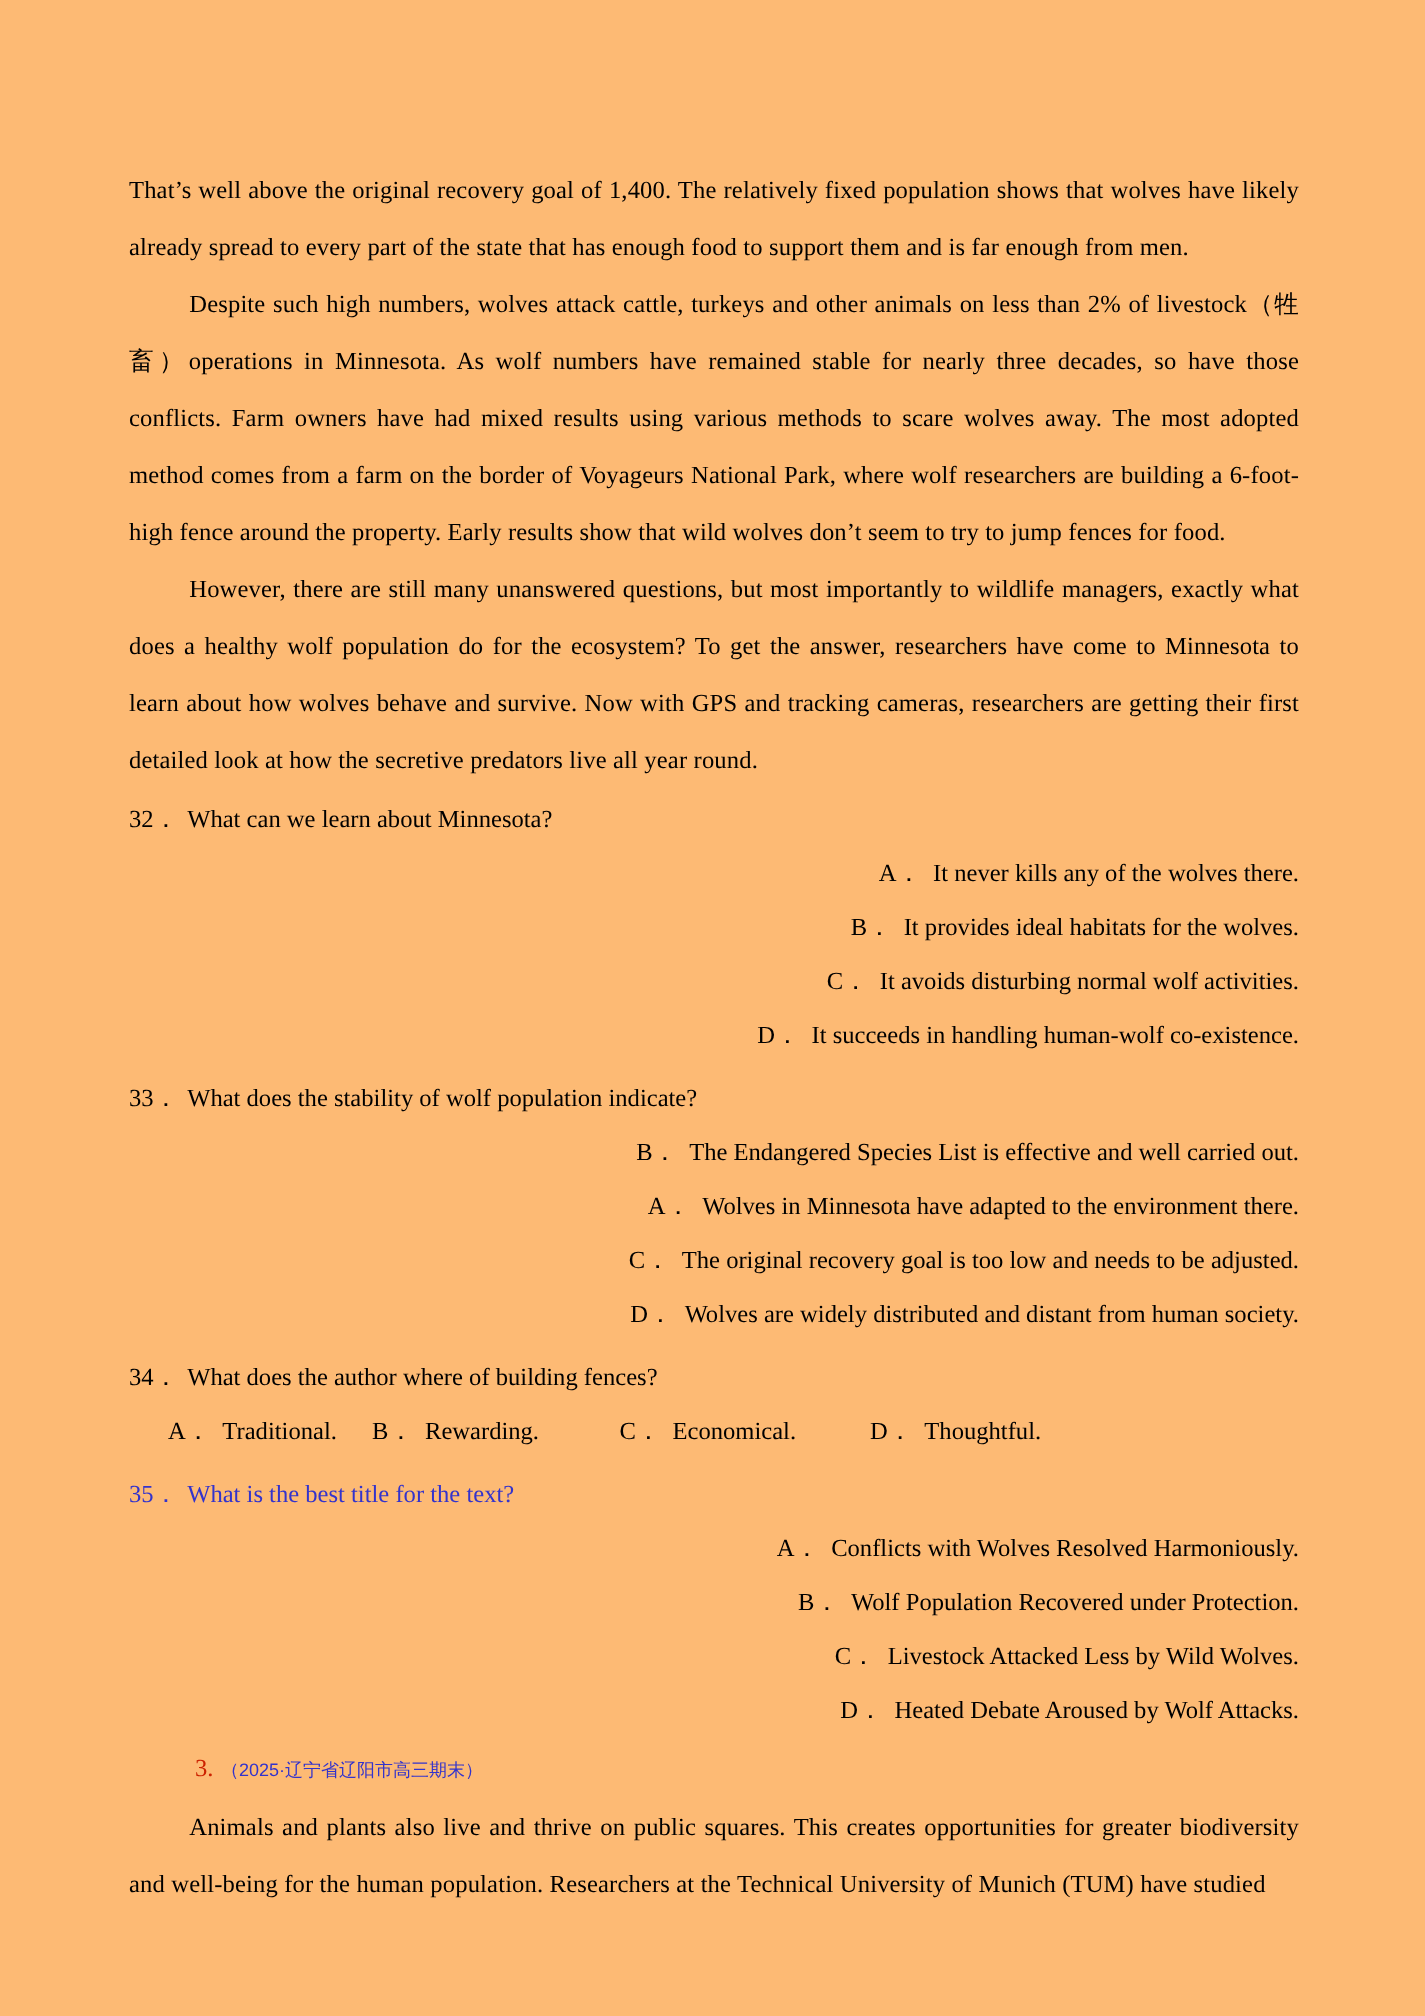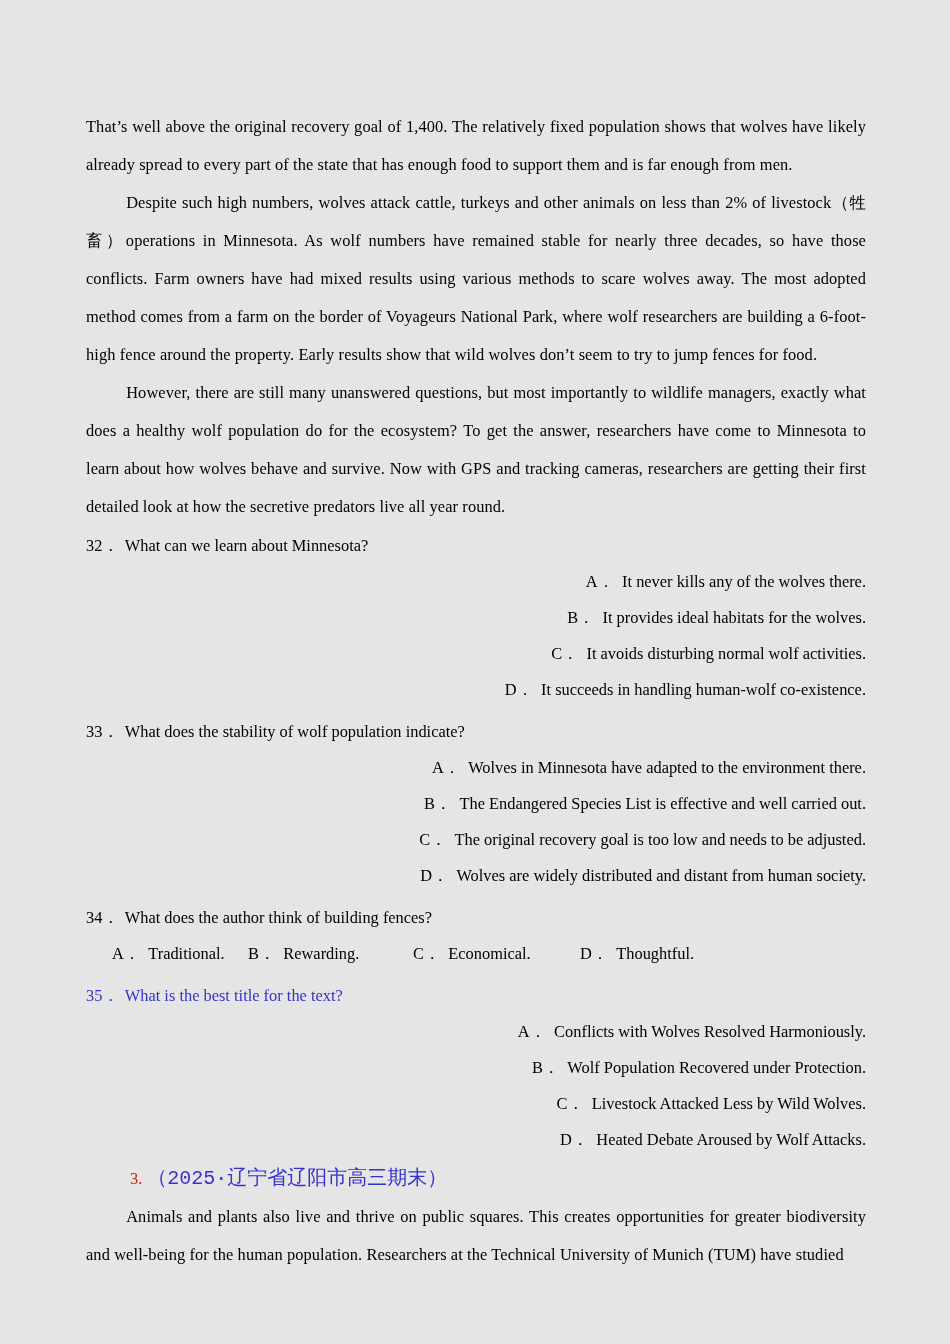--- a/index.html
+++ b/index.html
@@ -4,21 +4,21 @@
 <style>
   html, body {
     margin: 0;
     padding: 0;
     background: #ffffff;
   }
   .page {
     position: relative;
     width: 950px;
     height: 1344px;
-    background: #e5e5e5;
+    background: #fdba74;
     overflow: hidden;
     font-family: "Liberation Serif", "DejaVu Serif", serif;
     color: #000000;
   }
   .body-col {
     position: absolute;
     left: 86px;
     top: 108px;
     width: 780px;
   }
@@ -93,22 +93,22 @@
 
   
   .source-line {
     margin: 0;
     font-size: 16.4px;
     line-height: 38px;
     padding-left: 44px;
     white-space: nowrap;
   }
   .source-cn {
-    font-family: Liberation Mono, monospace;
-    font-size: 20px;
+    font-family: Liberation Sans, sans-serif;
+    font-size: 12px;
     text-align: center;
   }
   .spacer-sm { height: 6px; }
   .spacer-xs { height: 2px; }
 </style>
 </head>
 <body>
 
 <div class="page">
   <div class="body-col">
@@ -139,38 +139,38 @@
       </span>
     </div>
 
     <div class="spacer-sm"></div>
 
     <div class="question">
       <span class="q-stem">
         <span class="q-num">33</span><span class="q-sep">．</span><span class="q-text">What does the stability of wolf population indicate?</span>
       </span>
       <span class="opt">
+        <span class="opt-letter">B</span><span>．</span><span class="opt-text">The Endangered Species List is effective and well carried out.</span>
+      </span>
+      <span class="opt">
         <span class="opt-letter">A</span><span>．</span><span class="opt-text">Wolves in Minnesota have adapted to the environment there.</span>
       </span>
       <span class="opt">
-        <span class="opt-letter">B</span><span>．</span><span class="opt-text">The Endangered Species List is effective and well carried out.</span>
-      </span>
-      <span class="opt">
         <span class="opt-letter">C</span><span>．</span><span class="opt-text">The original recovery goal is too low and needs to be adjusted.</span>
       </span>
       <span class="opt">
         <span class="opt-letter">D</span><span>．</span><span class="opt-text">Wolves are widely distributed and distant from human society.</span>
       </span>
     </div>
 
     <div class="spacer-sm"></div>
 
     <div class="question">
       <span class="q-stem">
-        <span class="q-num">34</span><span class="q-sep">．</span><span class="q-text">What does the author think of building fences?</span>
+        <span class="q-num">34</span><span class="q-sep">．</span><span class="q-text">What does the author where of building fences?</span>
       </span>
       <span class="opt-row">
         <span class="opt-inline c1"><span class="opt-letter">A</span><span>．</span><span class="opt-text">Traditional.</span></span><span class="opt-inline c2"><span class="opt-letter">B</span><span>．</span><span class="opt-text">Rewarding.</span></span><span class="opt-inline c3"><span class="opt-letter">C</span><span>．</span><span class="opt-text">Economical.</span></span><span class="opt-inline"><span class="opt-letter">D</span><span>．</span><span class="opt-text">Thoughtful.</span></span>
       </span>
     </div>
 
     <div class="spacer-sm"></div>
 
     <div class="question">
       <span class="q-stem blue">

